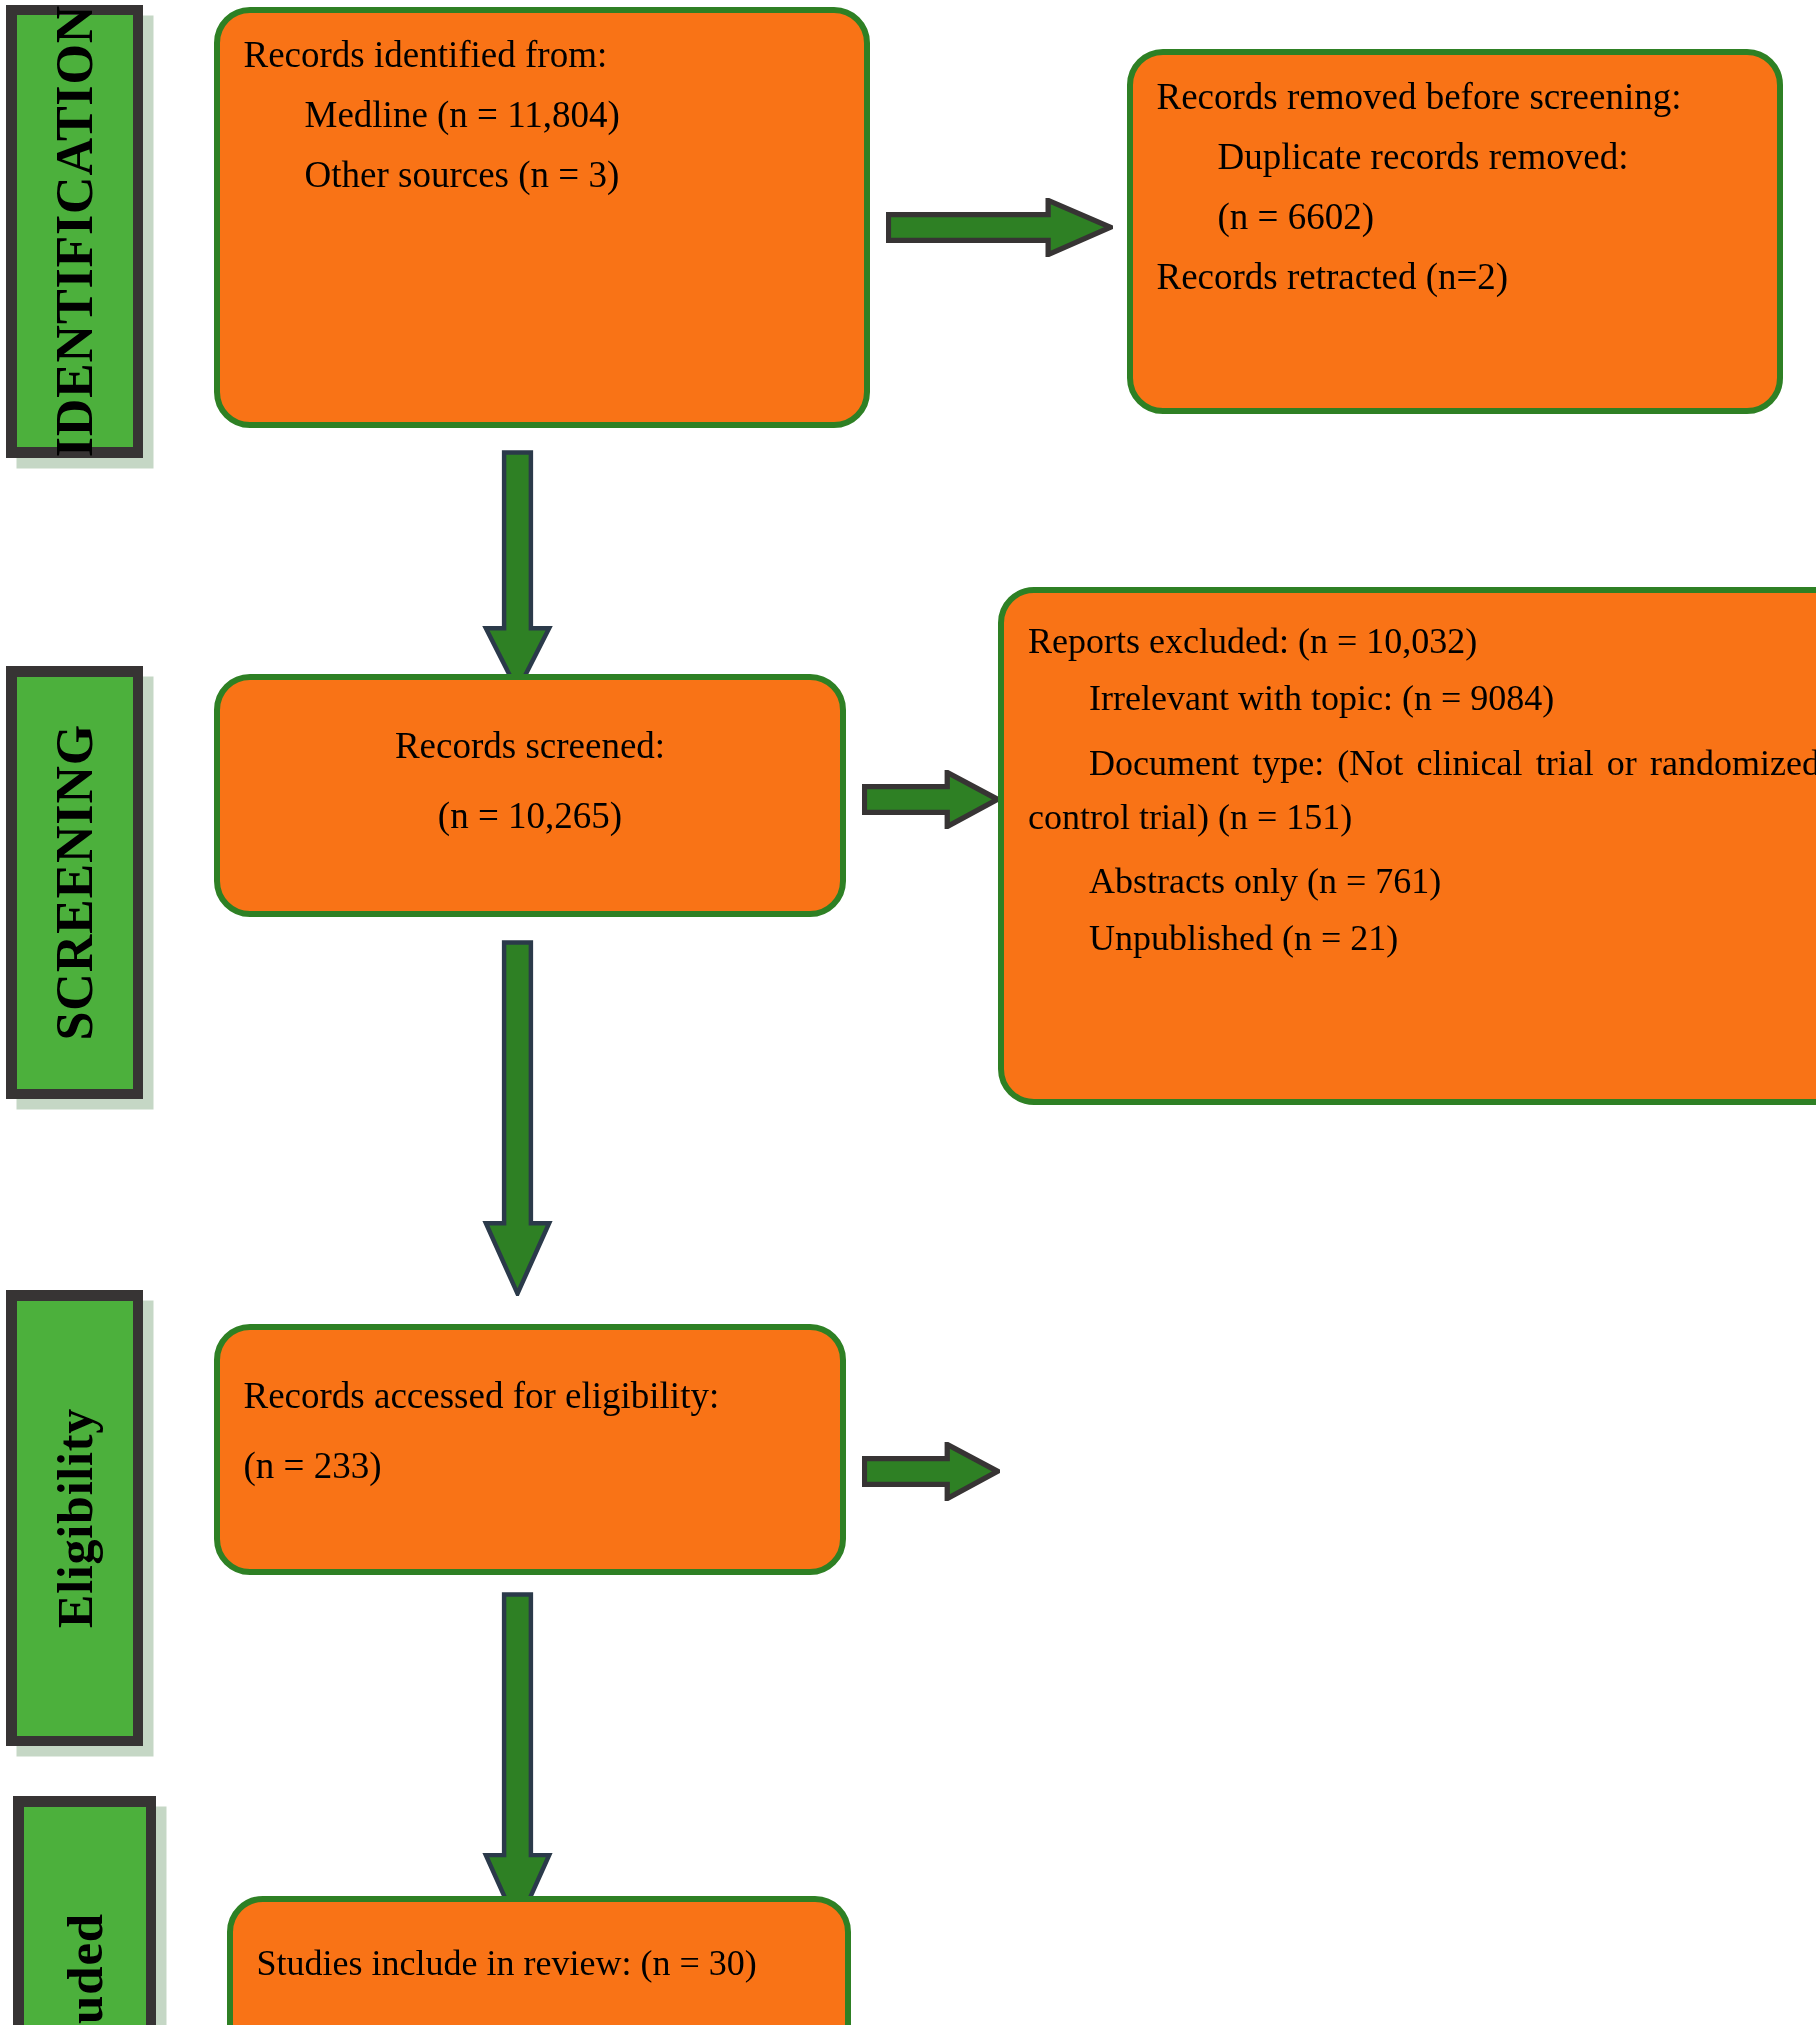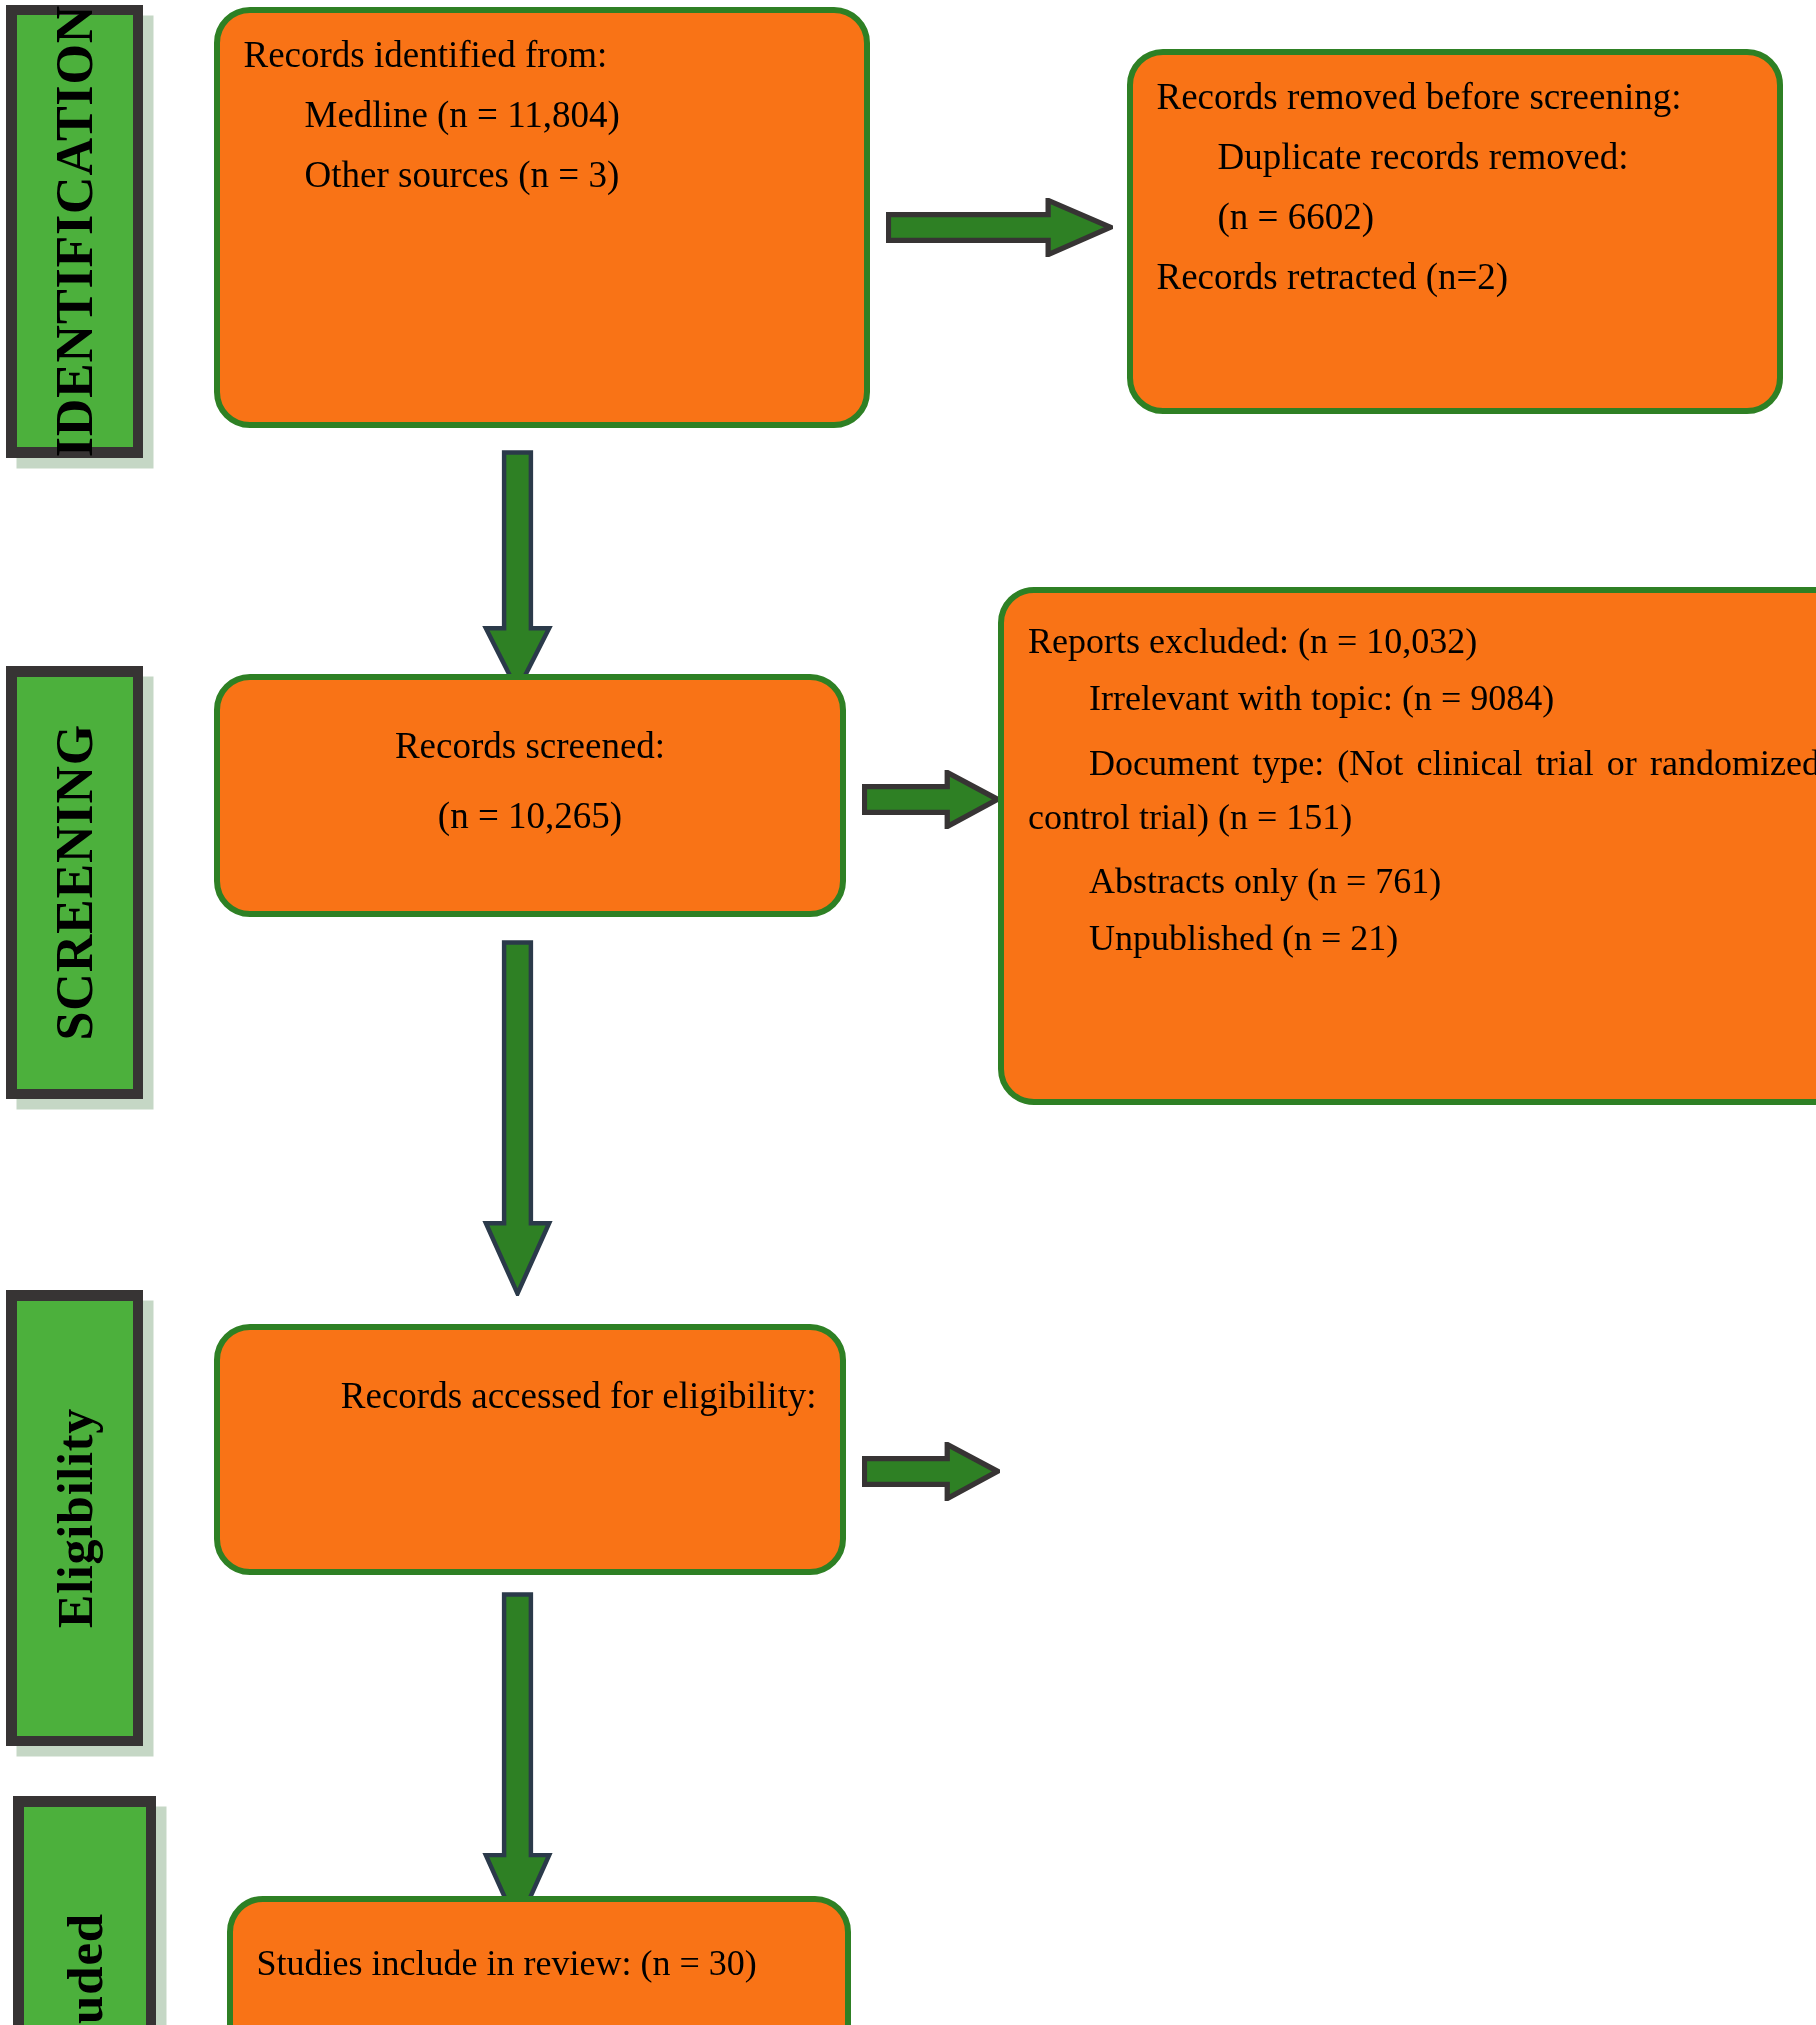--- a/index.html
+++ b/index.html
@@ -151,22 +151,23 @@
     </div>
   </div>
 
   <div class="arrow" style="left:481px; top:940px; width:73px; height:356px;">
     <svg viewBox="0 0 180 880" preserveAspectRatio="none">
       <polygon points="57,6 123,6 123,700 168,700 90,874 12,700 57,700" fill="#2E8024" stroke="#2B3A4A" stroke-width="11" stroke-linejoin="miter"></polygon>
     </svg>
   </div>
 
   <div class="flow-box" style="left:214px; top:1324px; width:632px; height:251px;">
-    <div class="flow-box-body" style="font-size:37px; text-align:right; padding-top:45px;">
+    <div class="flow-box-body" style="font-size:37px; text-align:left; padding-top:45px;">
       <p class="flow-line" style="margin-bottom:29px;">Records accessed for eligibility:</p>
+      <p class="flow-line">(n = 233)</p>
     </div>
   </div>
 
   <div class="arrow" style="left:862px; top:1442px; width:138px; height:59px;">
     <svg viewBox="0 0 340 145" preserveAspectRatio="none">
       <polygon points="6,41 210,41 210,6 334,72 210,139 210,104 6,104" fill="#2E8024" stroke="#373434" stroke-width="13" stroke-linejoin="miter"></polygon>
     </svg>
   </div>
 
 

